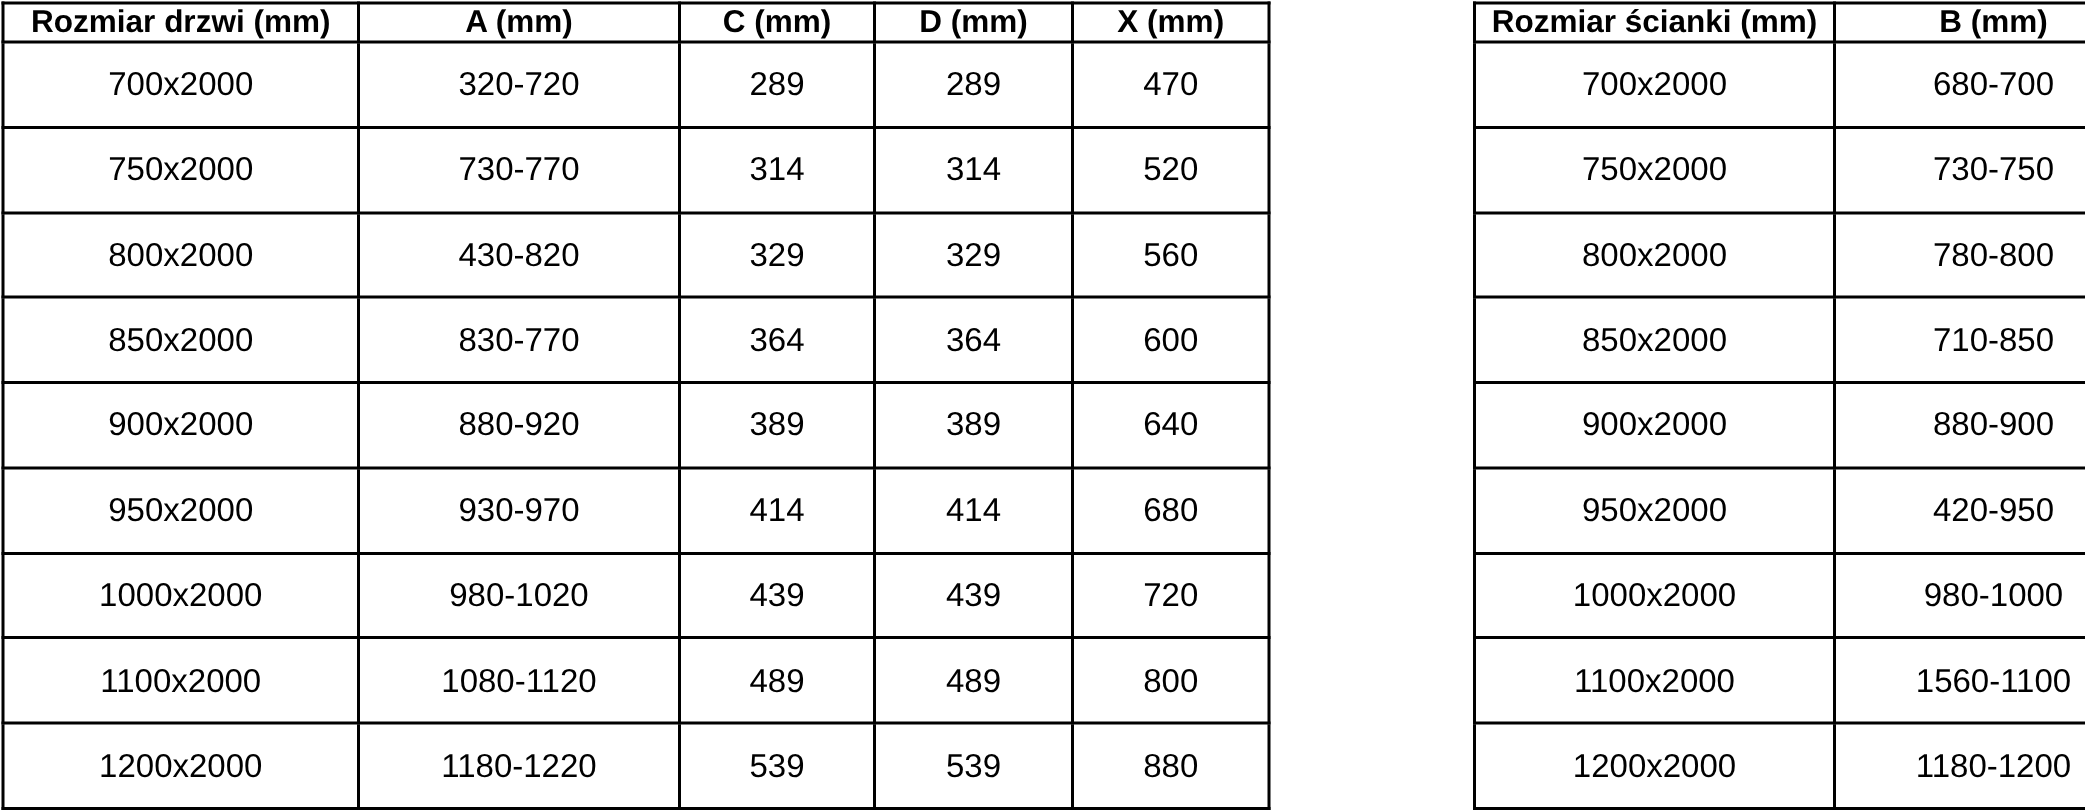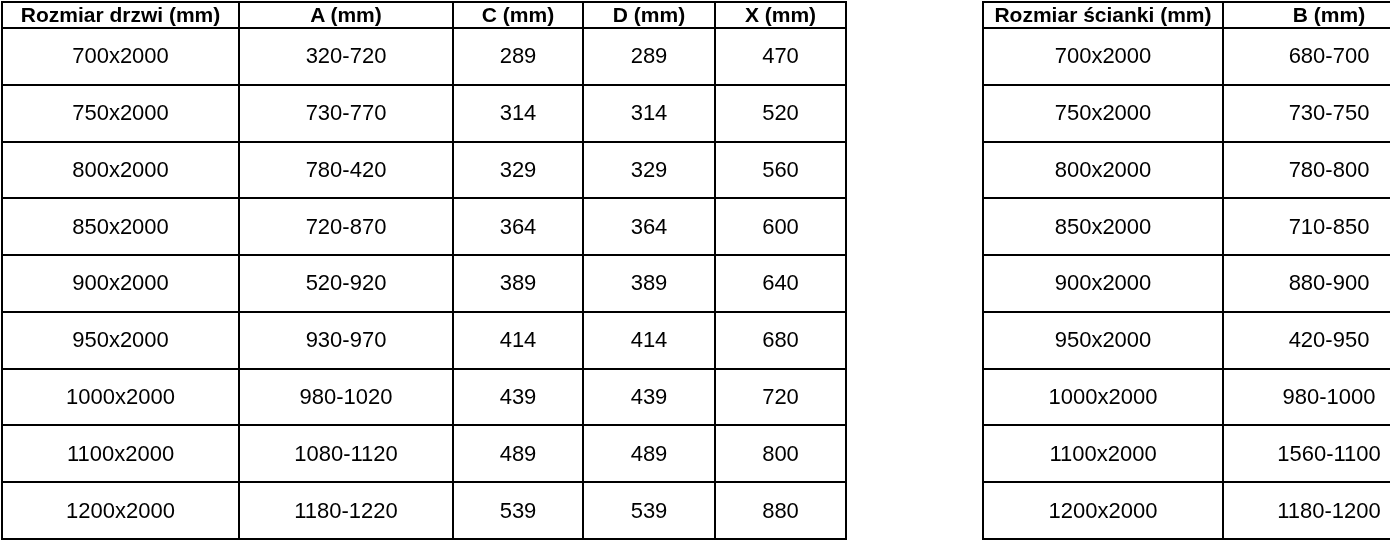--- a/index.html
+++ b/index.html
@@ -82,35 +82,35 @@
         </tr>
         <tr>
           <td>750x2000</td>
           <td>730-770</td>
           <td>314</td>
           <td>314</td>
           <td>520</td>
         </tr>
         <tr>
           <td>800x2000</td>
-          <td>780-420</td>
+          <td>430-820</td>
           <td>329</td>
           <td>329</td>
           <td>560</td>
         </tr>
         <tr>
           <td>850x2000</td>
-          <td>720-870</td>
+          <td>830-770</td>
           <td>364</td>
           <td>364</td>
           <td>600</td>
         </tr>
         <tr>
           <td>900x2000</td>
-          <td>520-920</td>
+          <td>880-920</td>
           <td>389</td>
           <td>389</td>
           <td>640</td>
         </tr>
         <tr>
           <td>950x2000</td>
           <td>930-970</td>
           <td>414</td>
           <td>414</td>
           <td>680</td>

